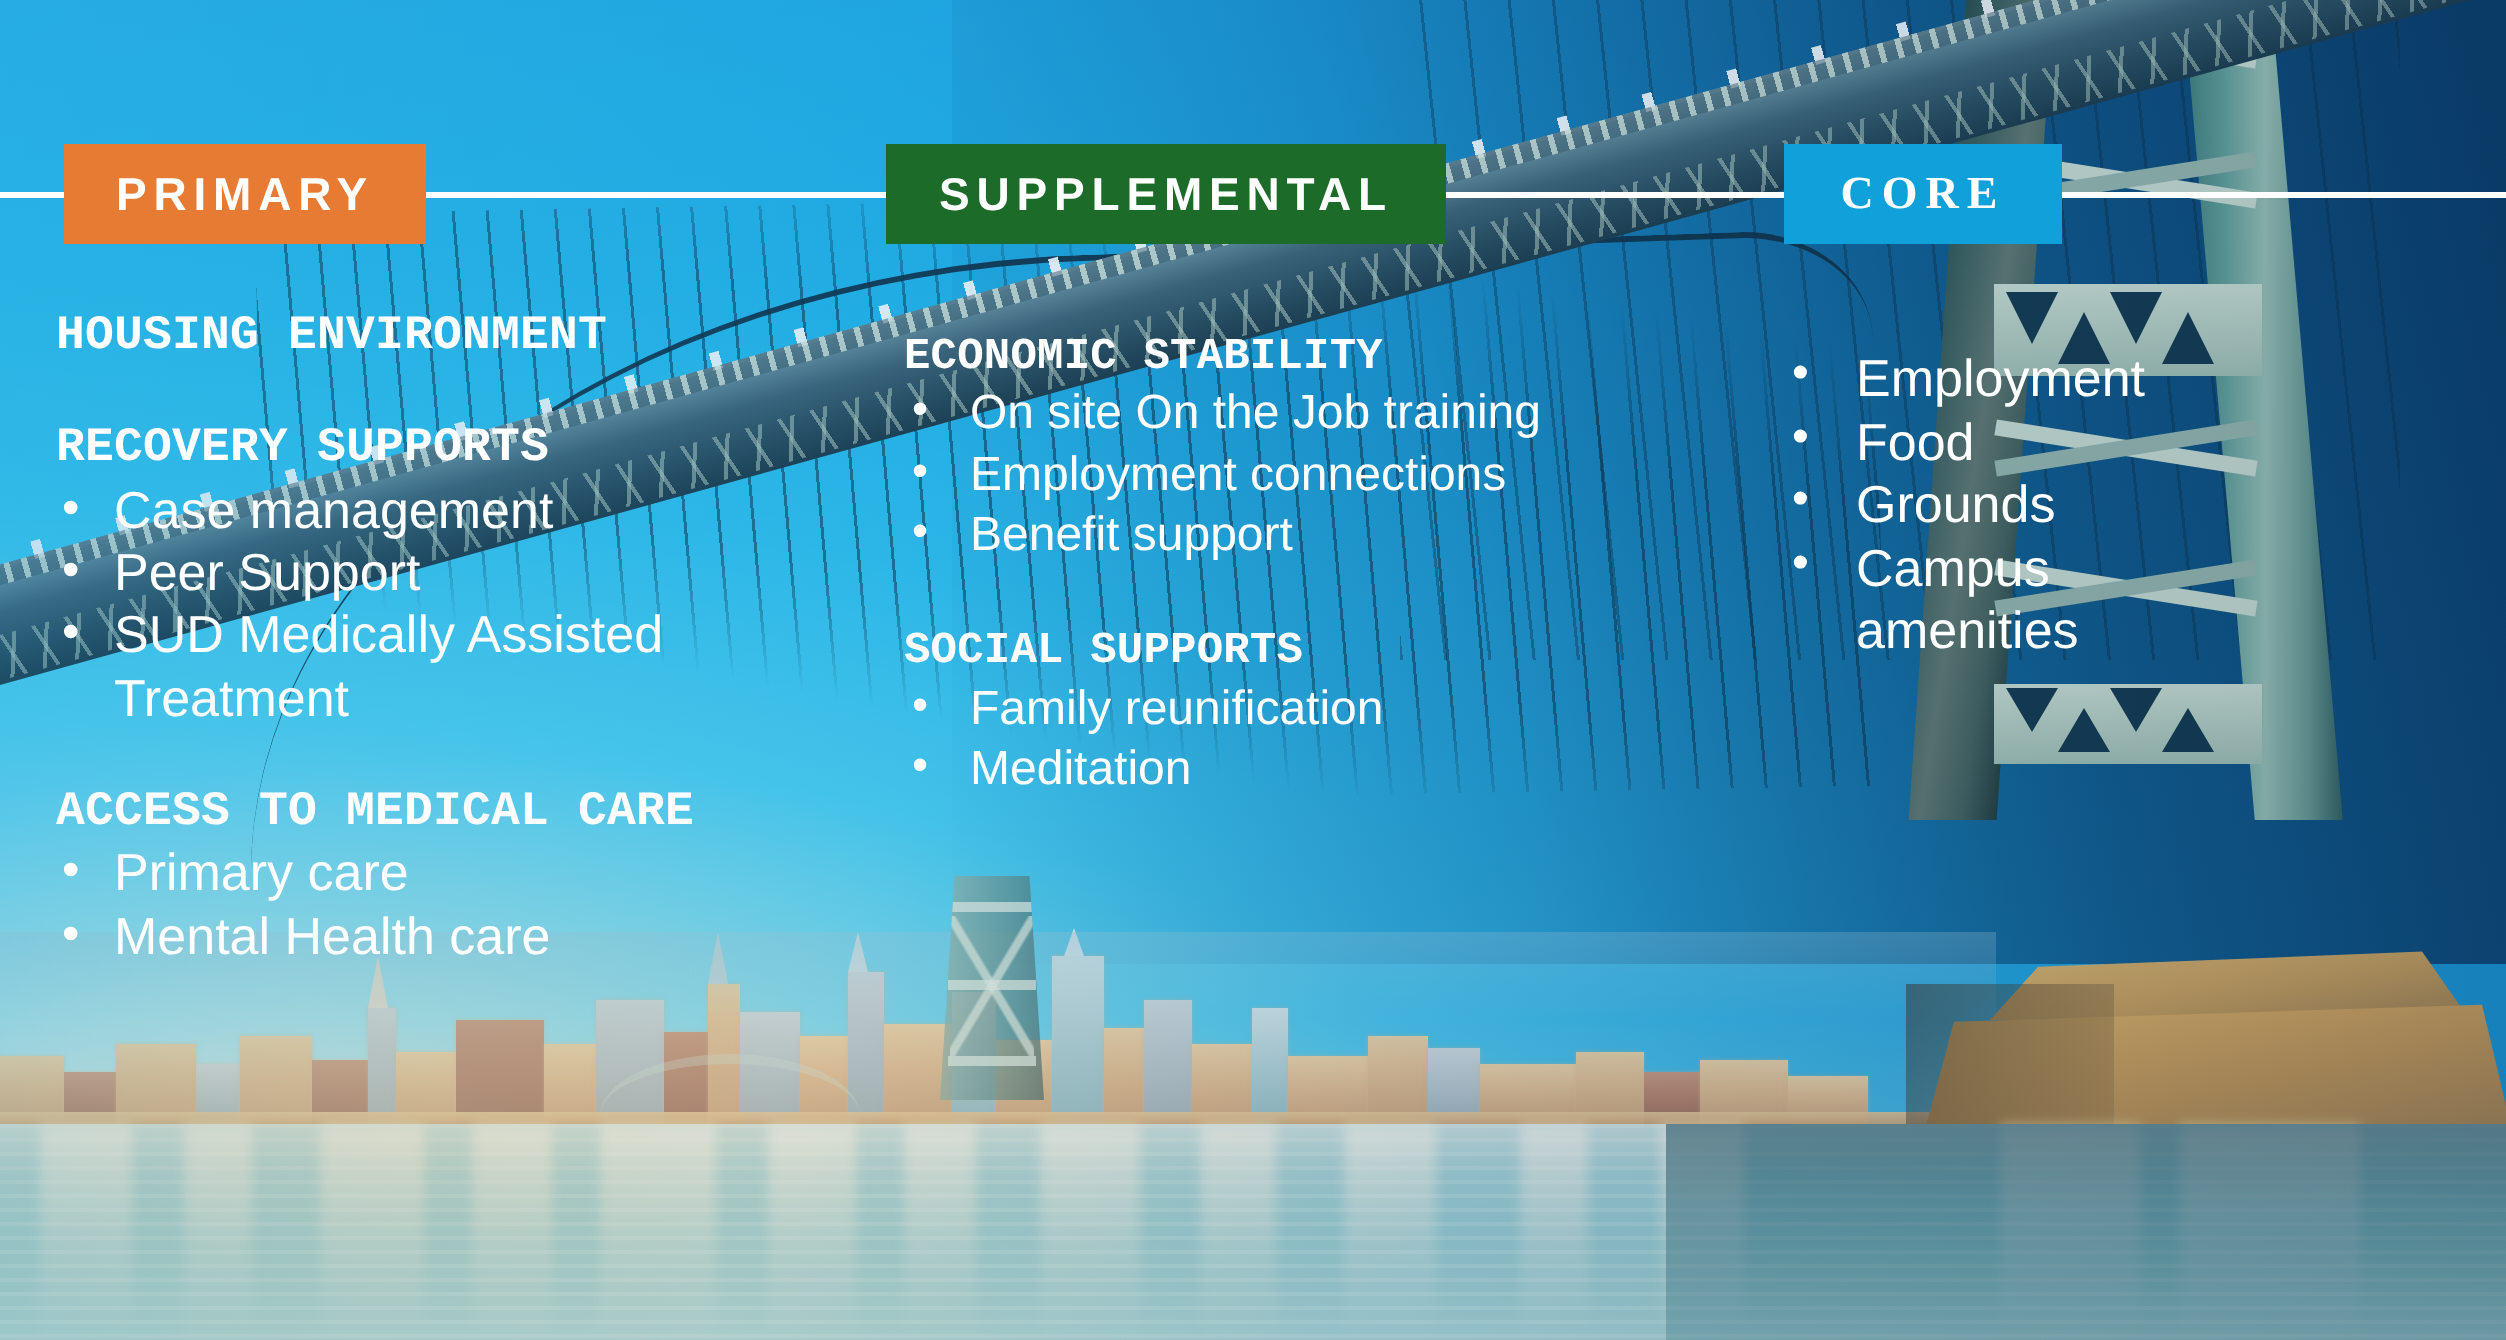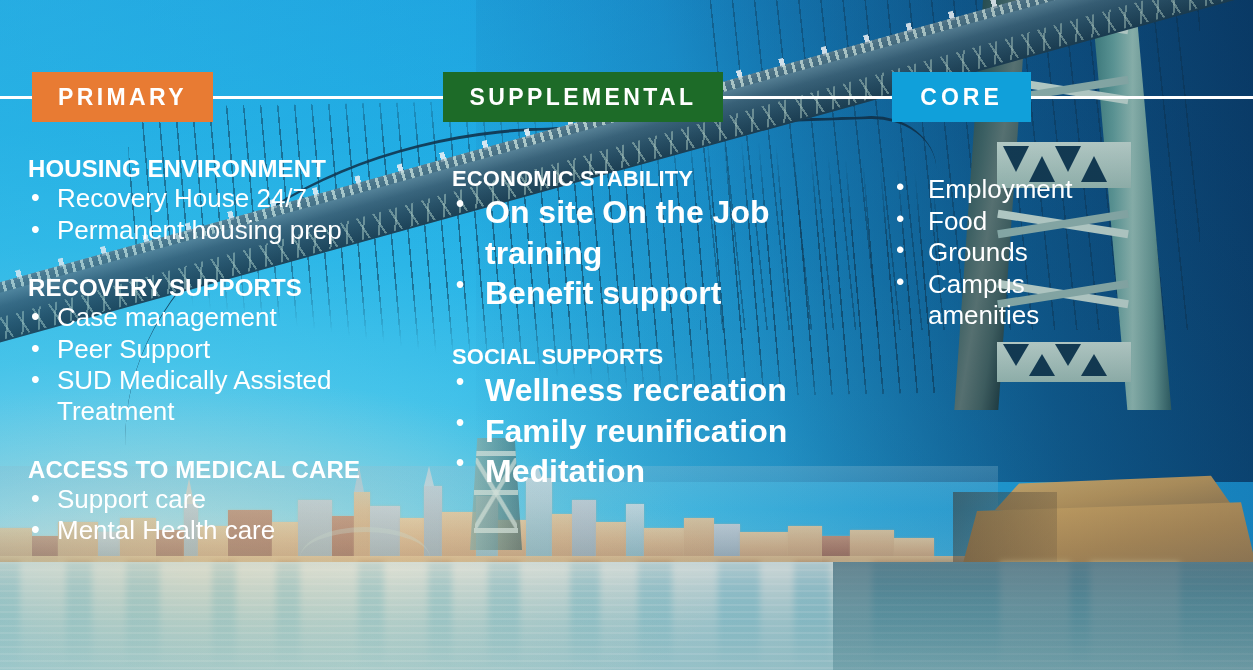--- a/index.html
+++ b/index.html
@@ -326,36 +326,37 @@
     display: flex;
     align-items: center;
     justify-content: center;
     color: #ffffff;
     font-weight: bold;
     font-size: 23px;
     letter-spacing: 3.4px;
   }
   .badge-primary      { left: 32px;  width: 181px; background: #e87b33; }
   .badge-supplemental { left: 443px; width: 280px; background: #1d6b28; text-align: right; }
-  .badge-core         { left: 892px; width: 139px; background: #10a0da; letter-spacing: 4px; }
+  .badge-core         { left: 892px; width: 139px; background: #10a0da; letter-spacing: 4px; font-family: Liberation Serif, serif; }
 
   .col {
     position: absolute;
     color: #ffffff;
   }
   .col-primary      { left: 28px;  top: 155px; width: 380px; }
   .col-supplemental { left: 452px; top: 166px; width: 375px; }
   .col-core         { left: 890px; top: 174px; width: 250px; }
 
   .sec-head {
     font-size: 24px;
     font-weight: bold;
     line-height: 1.14;
     margin: 0 0 1px 0;
     letter-spacing: .1px;
+    font-family: Liberation Mono, monospace;
   }
   .col-supplemental .sec-head { font-size: 22px; }
 
   .bul-list {
     list-style: none;
     margin: 0;
     padding: 0;
   }
   .bul {
     position: relative;
@@ -366,21 +367,21 @@
     margin: 0;
   }
   .bul::before {
     content: "\2022";
     position: absolute;
     left: 3px;
     top: -1px;
     font-size: 25px;
     line-height: 1.205;
   }
-  .col-supplemental .bul { font-size: 32px; padding-left: 33px; line-height: 1.27; font-weight: bold; }
+  .col-supplemental .bul { font-size: 24px; padding-left: 33px; line-height: 1.27; }
   .col-supplemental .bul::before { left: 4px; font-size: 23px; }
   .col-core .bul { font-size: 26px; padding-left: 38px; line-height: 1.215; }
   .col-core .bul::before { left: 6px; font-size: 24px; }
 
   .sec-gap { height: 28px; }
   .col-supplemental .sec-gap { height: 30px; }
 </style>
 </head>
 <body>
 
@@ -506,49 +507,45 @@
   <div class="content">
 
     <div class="divider"></div>
 
     <div class="badge badge-primary">PRIMARY</div>
     <div class="badge badge-supplemental">SUPPLEMENTAL</div>
     <div class="badge badge-core">CORE</div>
 
     <div class="col col-primary">
       <div class="sec-head">HOUSING ENVIRONMENT</div>
-      <ul class="bul-list">
-        <li class="bul">Recovery House 24/7</li>
-        <li class="bul">Permanent housing prep</li>
-      </ul>
       <div class="sec-gap"></div>
       <div class="sec-head">RECOVERY SUPPORTS</div>
       <ul class="bul-list">
         <li class="bul">Case management</li>
         <li class="bul">Peer Support</li>
         <li class="bul">SUD Medically Assisted Treatment</li>
       </ul>
       <div class="sec-gap"></div>
       <div class="sec-head">ACCESS TO MEDICAL CARE</div>
       <ul class="bul-list">
-        <li class="bul">Support care</li>
+        <li class="bul">Primary care</li>
         <li class="bul">Mental Health care</li>
       </ul>
     </div>
 
     <div class="col col-supplemental">
       <div class="sec-head">ECONOMIC STABILITY</div>
       <ul class="bul-list">
         <li class="bul">On site On the Job training</li>
+        <li class="bul">Employment connections</li>
         <li class="bul">Benefit support</li>
       </ul>
       <div class="sec-gap"></div>
       <div class="sec-head">SOCIAL SUPPORTS</div>
       <ul class="bul-list">
-        <li class="bul">Wellness recreation</li>
         <li class="bul">Family reunification</li>
         <li class="bul">Meditation</li>
       </ul>
     </div>
 
     <div class="col col-core">
       <ul class="bul-list">
         <li class="bul">Employment</li>
         <li class="bul">Food</li>
         <li class="bul">Grounds</li>

